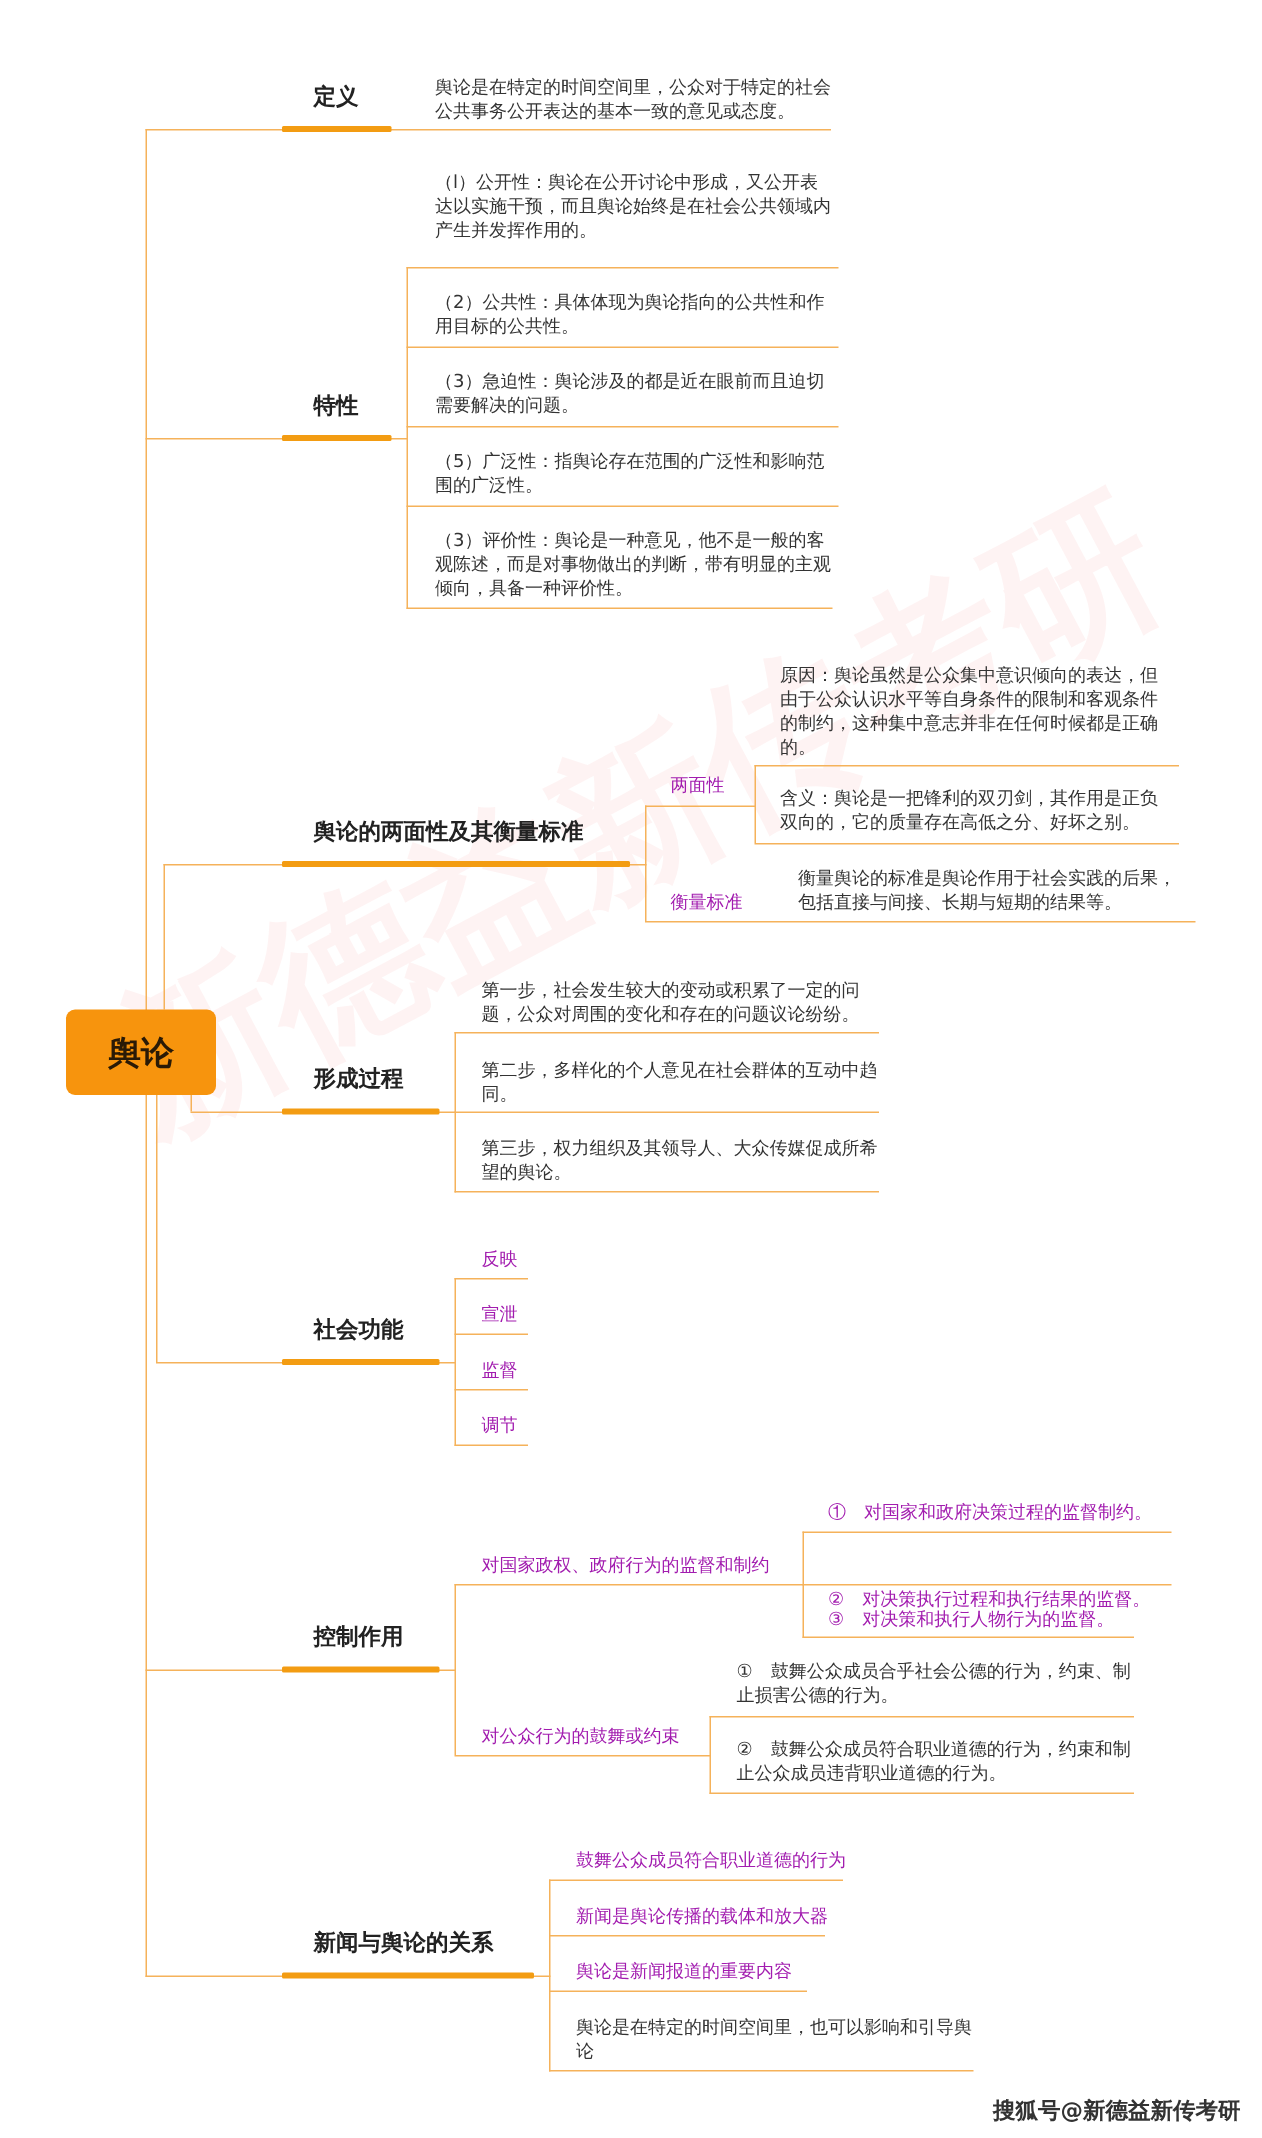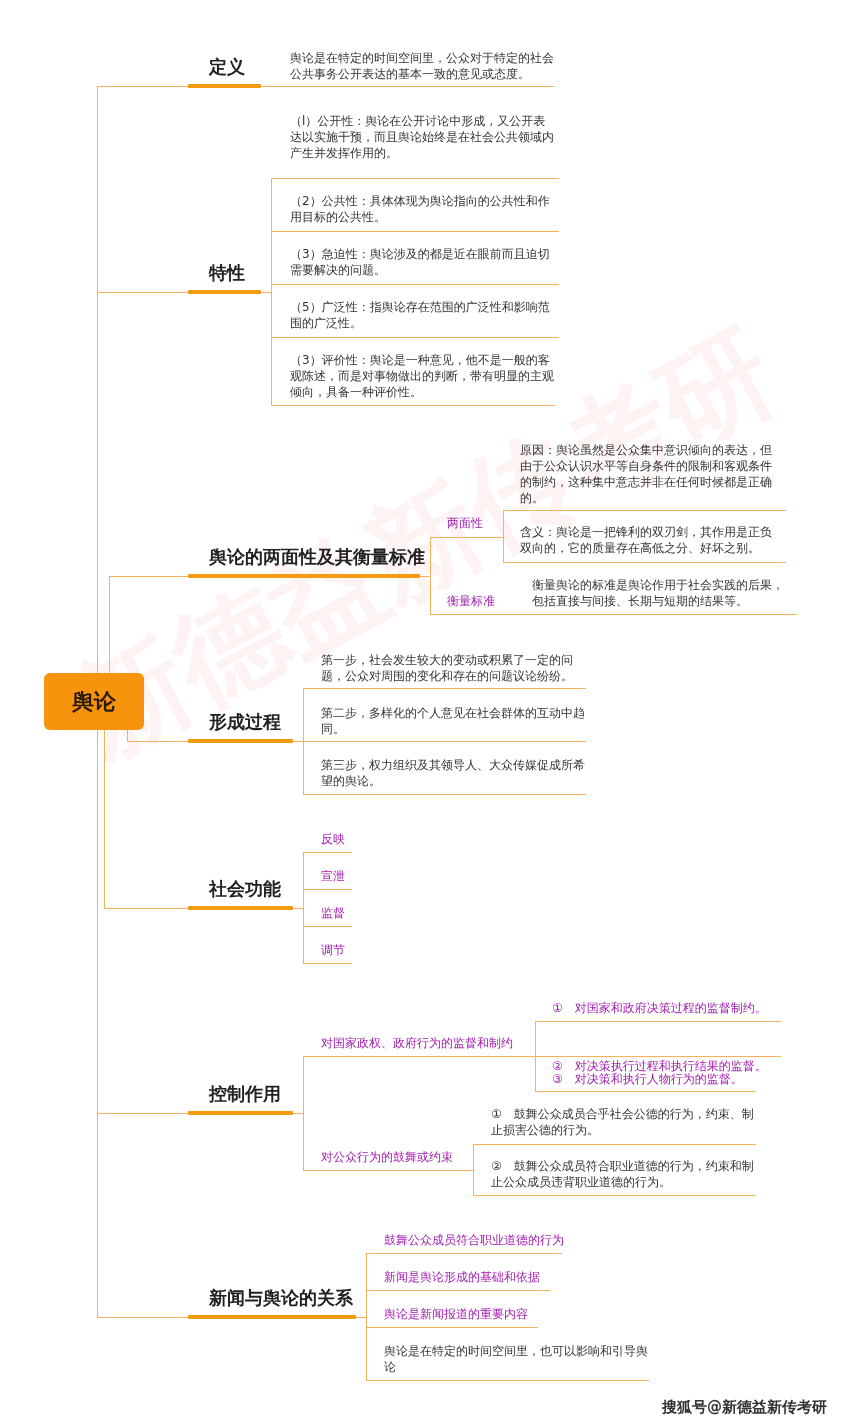--- a/index.html
+++ b/index.html
@@ -1,20 +1,20 @@
 <!DOCTYPE html>
 <html><head>
 <meta charset="utf-8">
 <style>
   html, body { margin:0; padding:0; background:#ffffff; }
   body { width:841px; height:1425px; position:relative; overflow:hidden;
          font-family:"DejaVu Sans","Liberation Sans",sans-serif; color:#222; }
   .line { position:absolute; background:#f5b25a; }
   .bar { position:absolute; background:#f39c12; height:4px; border-radius:1px; }
-  .l1 { position:absolute; font-size:18px; font-weight:bold; color:#222; white-space:nowrap; }
+  .l1 { position:absolute; font-size:15px; font-weight:bold; color:#222; white-space:nowrap; }
   .txt { position:absolute; font-size:12px; line-height:16px; color:#333; }
   .lbl { position:absolute; font-size:12px; color:#a21caf; white-space:nowrap; }
   .root { position:absolute; left:44px; top:673px; width:100px; height:57px; background:#f7940d;
           border-radius:6px; display:flex; align-items:center; justify-content:center;
           font-size:22px; font-weight:bold; color:#2a1a06; }
   .wm { position:absolute; left:40px; top:470px; font-size:110px; font-weight:bold;
         color:rgba(240,80,80,0.07); transform:rotate(-28deg); white-space:nowrap; pointer-events:none; }
   .credit { position:absolute; right:14px; bottom:8px; font-size:15px; font-weight:bold; color:#333; }
 </style>
 </head>
@@ -90,40 +90,40 @@
 <div class="lbl" style="left:321px;top:942px;">调节</div>
 <div class="line" style="left:303px;top:963px;width:49px;height:1px;"></div>
 
 <div class="line" style="left:97px;top:1113px;width:207px;height:1px;"></div>
 <div class="bar" style="left:188px;top:1111px;width:105px;"></div>
 <div class="l1" style="left:209px;top:1082px;">控制作用</div>
 <div class="line" style="left:303px;top:1056px;width:1px;height:114px;"></div>
 <div class="line" style="left:303px;top:1056px;width:233px;height:1px;"></div>
 <div class="lbl" style="left:321px;top:1035px;">对国家政权、政府行为的监督和制约</div>
 <div class="line" style="left:535px;top:1021px;width:1px;height:71px;"></div>
-<div class="lbl" style="left:552px;top:1000px;">①　对国家和政府决策过程的监督制约。</div>
+<div class="lbl" style="left:552px;top:1000px;font-family:Liberation Mono, monospace;">①　对国家和政府决策过程的监督制约。</div>
 <div class="line" style="left:535px;top:1021px;width:246px;height:1px;"></div>
 <div class="lbl" style="left:552px;top:1058px;">②　对决策执行过程和执行结果的监督。</div>
 <div class="line" style="left:535px;top:1056px;width:246px;height:1px;"></div>
 <div class="lbl" style="left:552px;top:1071px;">③　对决策和执行人物行为的监督。</div>
 <div class="line" style="left:535px;top:1091px;width:221px;height:1px;"></div>
 <div class="line" style="left:303px;top:1170px;width:171px;height:1px;"></div>
 <div class="lbl" style="left:321px;top:1149px;">对公众行为的鼓舞或约束</div>
 <div class="line" style="left:473px;top:1144px;width:1px;height:52px;"></div>
 <div class="txt" style="left:491px;top:1106px;width:265px;">①　鼓舞公众成员合乎社会公德的行为，约束、制止损害公德的行为。</div>
 <div class="line" style="left:473px;top:1144px;width:283px;height:1px;"></div>
 <div class="txt" style="left:491px;top:1158px;width:265px;">②　鼓舞公众成员符合职业道德的行为，约束和制止公众成员违背职业道德的行为。</div>
 <div class="line" style="left:473px;top:1195px;width:283px;height:1px;"></div>
 
 <div class="line" style="left:97px;top:1317px;width:270px;height:1px;"></div>
 <div class="bar" style="left:188px;top:1315px;width:168px;"></div>
 <div class="l1" style="left:209px;top:1286px;">新闻与舆论的关系</div>
 <div class="line" style="left:366px;top:1253px;width:1px;height:128px;"></div>
 <div class="lbl" style="left:384px;top:1232px;">鼓舞公众成员符合职业道德的行为</div>
 <div class="line" style="left:366px;top:1253px;width:196px;height:1px;"></div>
-<div class="lbl" style="left:384px;top:1269px;">新闻是舆论形成的基础和依据</div>
+<div class="lbl" style="left:384px;top:1269px;">新闻是舆论传播的载体和放大器</div>
 <div class="line" style="left:366px;top:1290px;width:184px;height:1px;"></div>
 <div class="lbl" style="left:384px;top:1306px;">舆论是新闻报道的重要内容</div>
 <div class="line" style="left:366px;top:1327px;width:172px;height:1px;"></div>
 <div class="txt" style="left:384px;top:1343px;width:268px;">舆论是在特定的时间空间里，也可以影响和引导舆论</div>
 <div class="line" style="left:366px;top:1380px;width:283px;height:1px;"></div>
 
 <div class="credit">搜狐号@新德益新传考研</div>
 
 </body></html>

